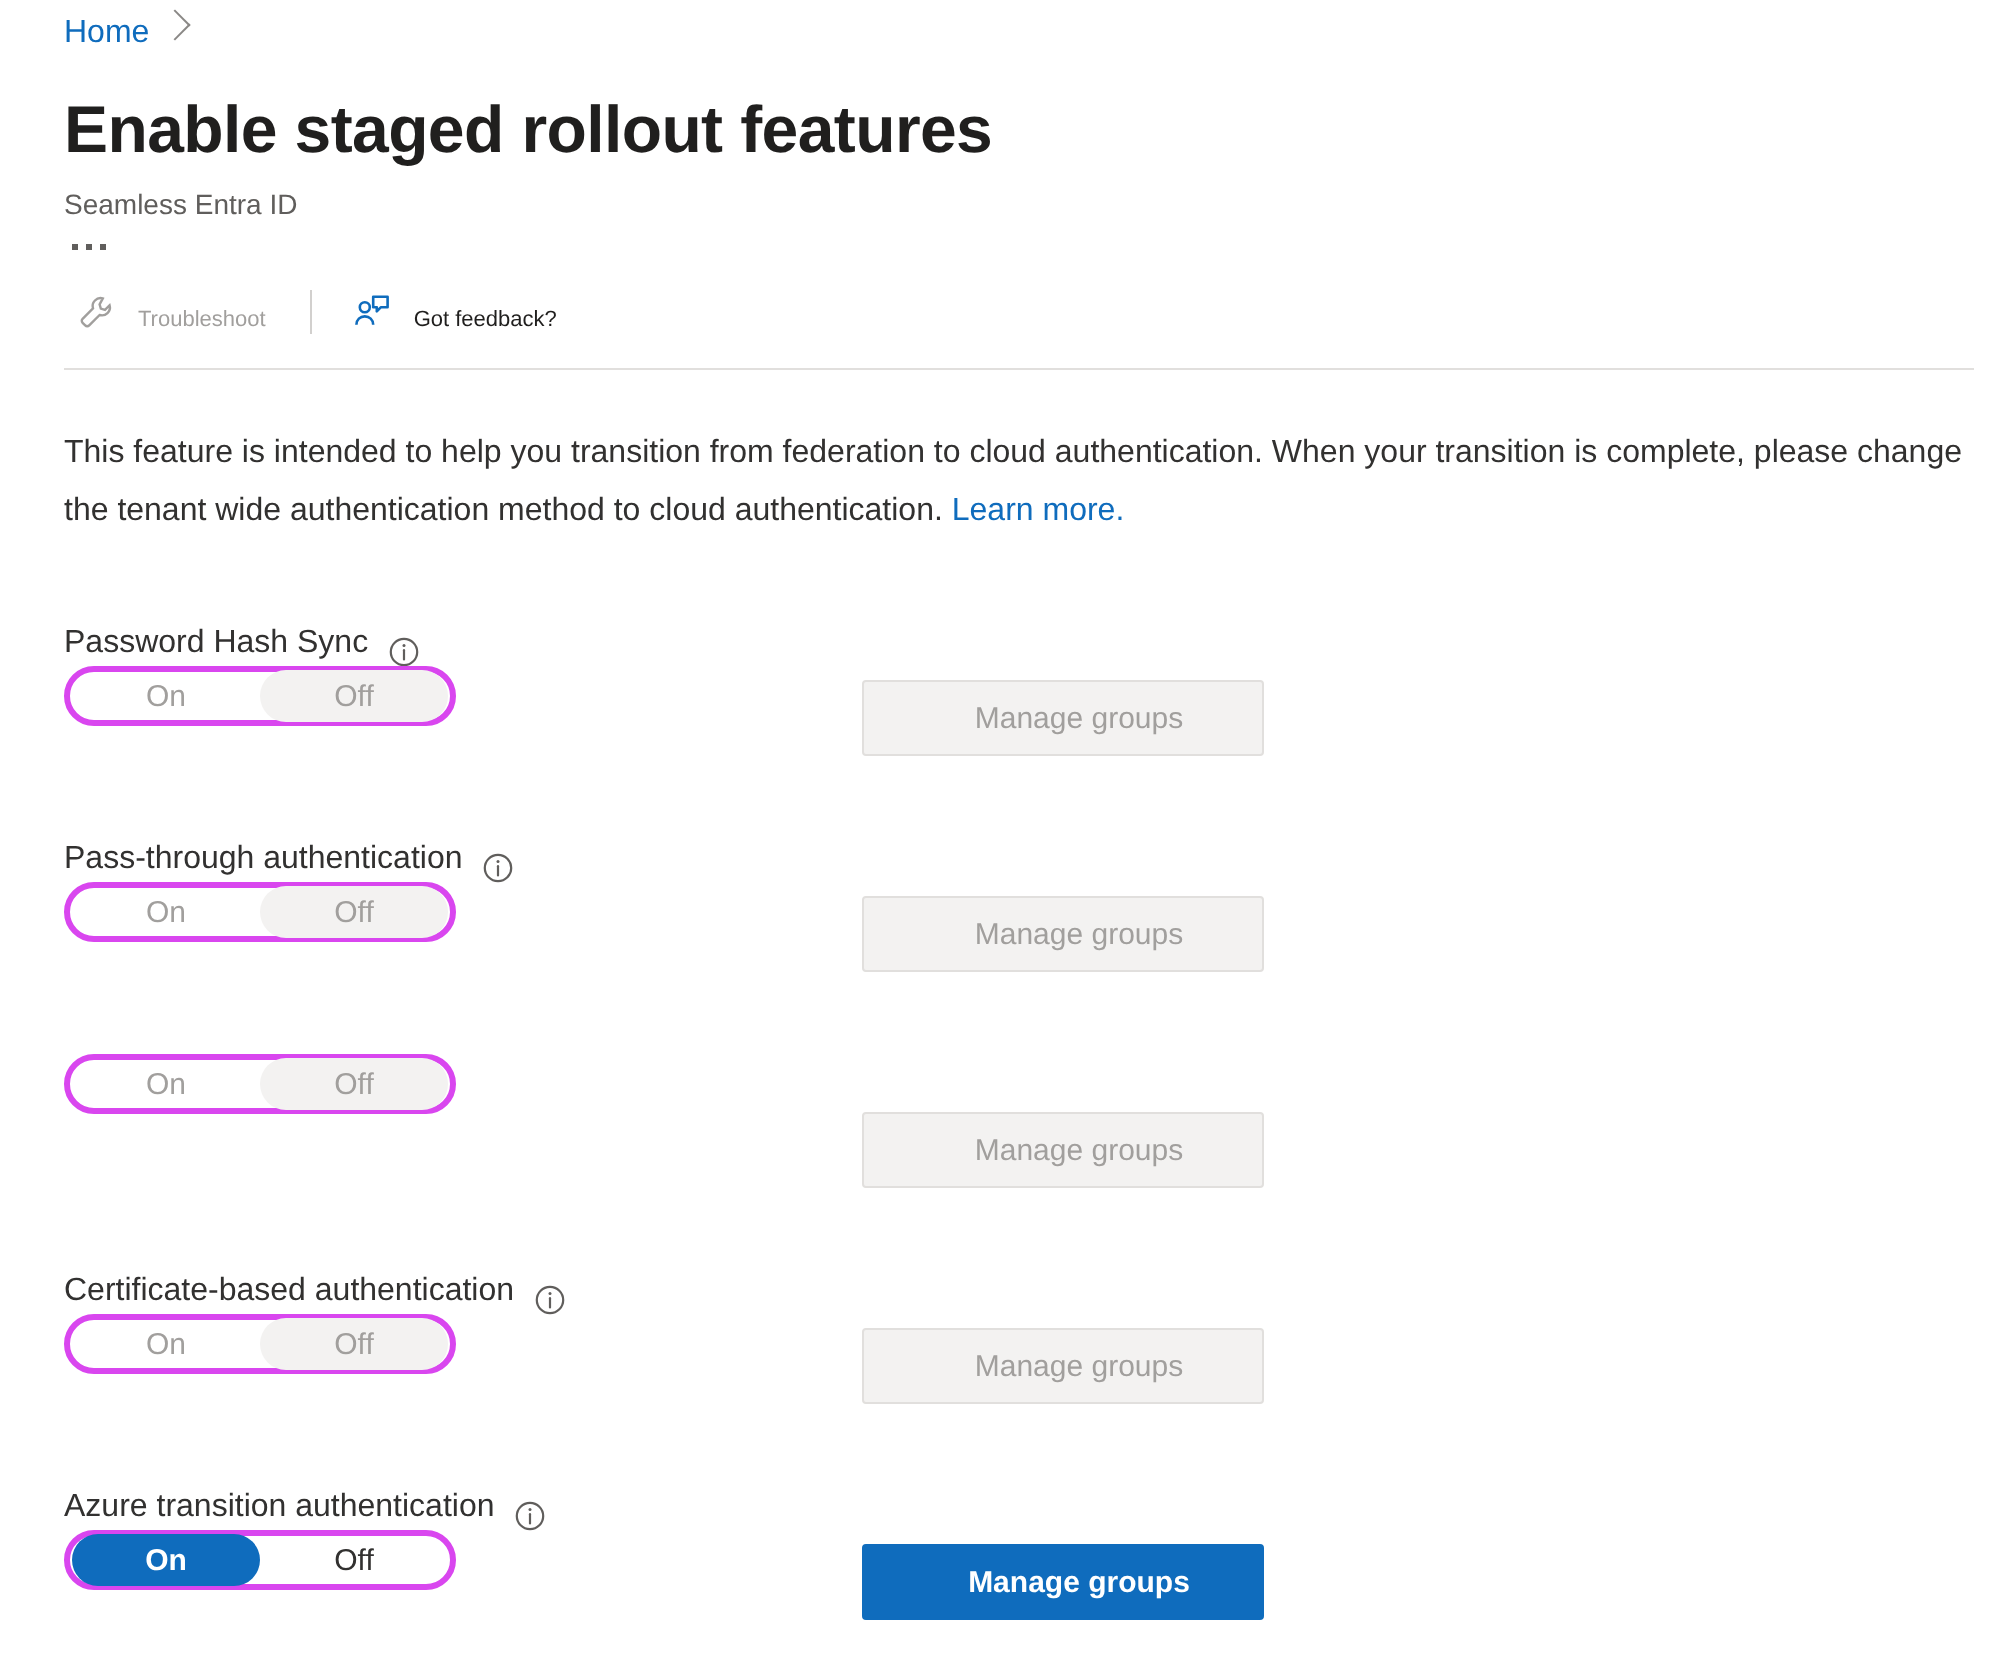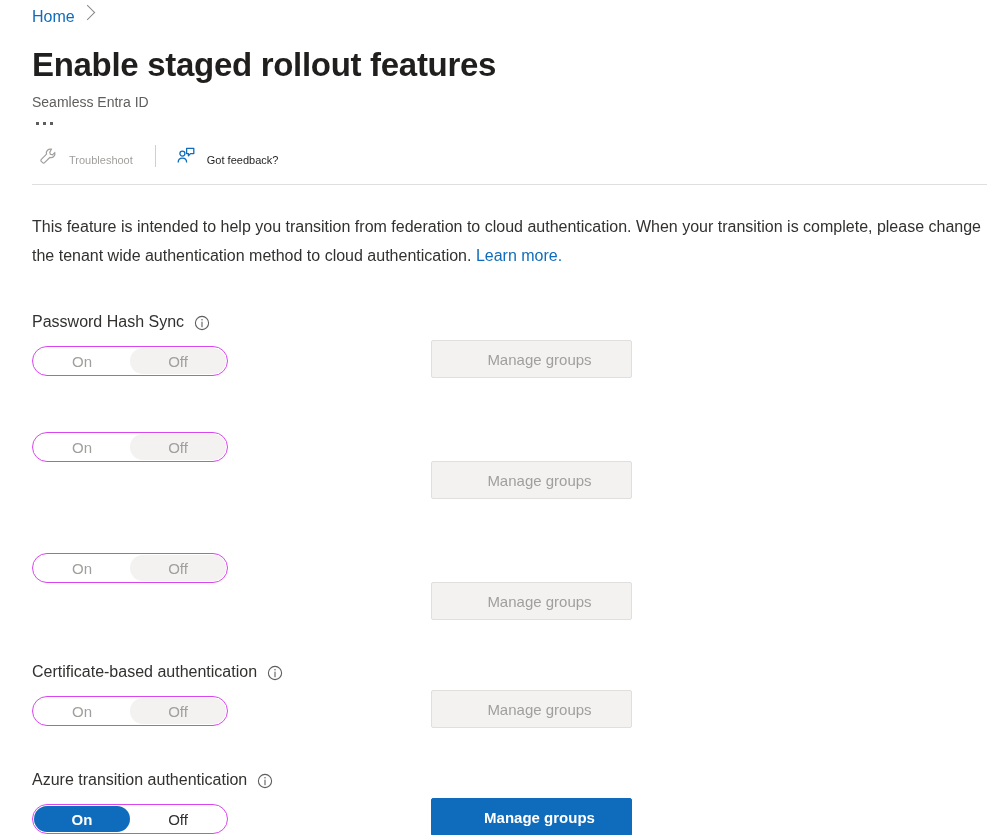--- a/index.html
+++ b/index.html
@@ -147,42 +147,41 @@
     left: 32px;
     top: 311px;
     width: 700px;
   }
   .feature-row {
     position: relative;
     height: 108px;
   }
   .feature-label {
     display: flex;
-    align-items: center;
+    align-items: flex-end;
     gap: 10px;
     font-size: 16px;
     color: #323130;
     line-height: 22px;
     height: 22px;
   }
   .info-icon {
     width: 16px; height: 16px;
     display: block;
     cursor: pointer;
     flex: 0 0 16px;
     position: relative;
     top: 1px;
   }
 
   
   .toggle {
-    margin-top: 13px;
     width: 196px;
     height: 30px;
-    border: 1px solid #d946ef;
+    border: 3px solid #d946ef;
     border-radius: 16px;
     box-sizing: border-box;
     display: flex;
     align-items: center;
     cursor: pointer;
     background: #ffffff;
     position: relative;
     padding: 1px;
   }
   .toggle-half {
@@ -290,20 +289,28 @@
             <path d="M8 7.1v4.6" stroke-linecap="round"></path>
           </svg></span>
       </div>
       <div class="toggle off">
         <div class="toggle-half on">On</div>
         <div class="toggle-half off">Off</div>
       </div>
       <div class="manage-btn disabled">Manage groups</div>
     </div>
     <div class="feature-row">
+      <div class="feature-label">
+        <span>Pass-through authentication</span>
+        <span class="info-icon"><svg viewBox="0 0 16 16" width="16" height="16" fill="none" stroke="#605e5c" stroke-width="1.1">
+            <circle cx="8" cy="8" r="6.6"></circle>
+            <circle cx="8" cy="4.7" r="0.75" fill="#605e5c" stroke="none"></circle>
+            <path d="M8 7.1v4.6" stroke-linecap="round"></path>
+          </svg></span>
+      </div>
       <div class="toggle off">
         <div class="toggle-half on">On</div>
         <div class="toggle-half off">Off</div>
       </div>
       <div class="manage-btn disabled">Manage groups</div>
     </div>
     <div class="feature-row">
       <div class="toggle off">
         <div class="toggle-half on">On</div>
         <div class="toggle-half off">Off</div>

